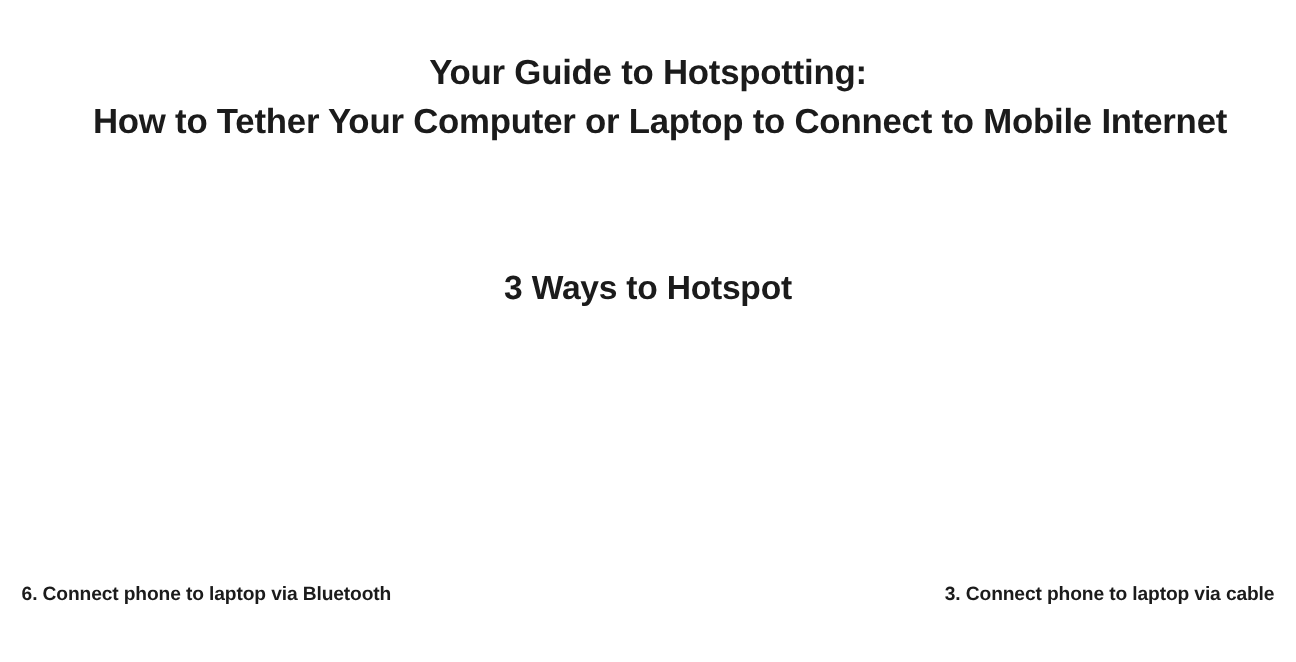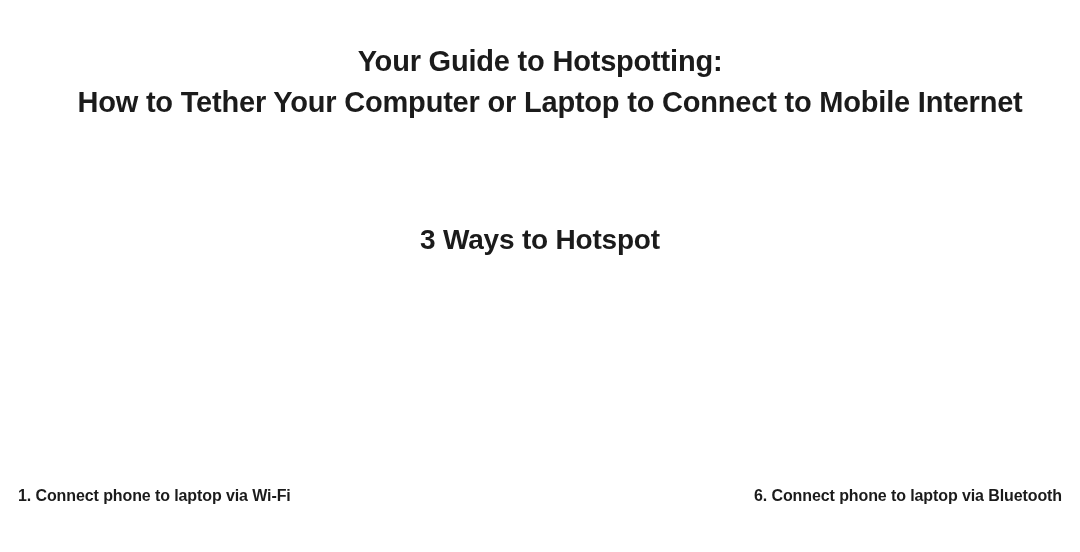--- a/index.html
+++ b/index.html
@@ -82,17 +82,17 @@
 <div class="page">
 
   <div class="title-block">
     <div class="title-line title-line-1">Your Guide to Hotspotting:</div>
     <div class="title-line title-line-2">How to Tether Your Computer or Laptop to Connect to Mobile Internet</div>
   </div>
 
   <div class="subtitle">3 Ways to Hotspot</div>
 
   <div class="steps">
-    <div class="step step-1">1. Connect phone to laptop via Wi-Fi</div>
     <div class="step step-2">6. Connect phone to laptop via Bluetooth</div>
+    <div class="step step-3">3. Connect phone to laptop via cable</div>
   </div>
 
 </div>
 
 </body></html>

